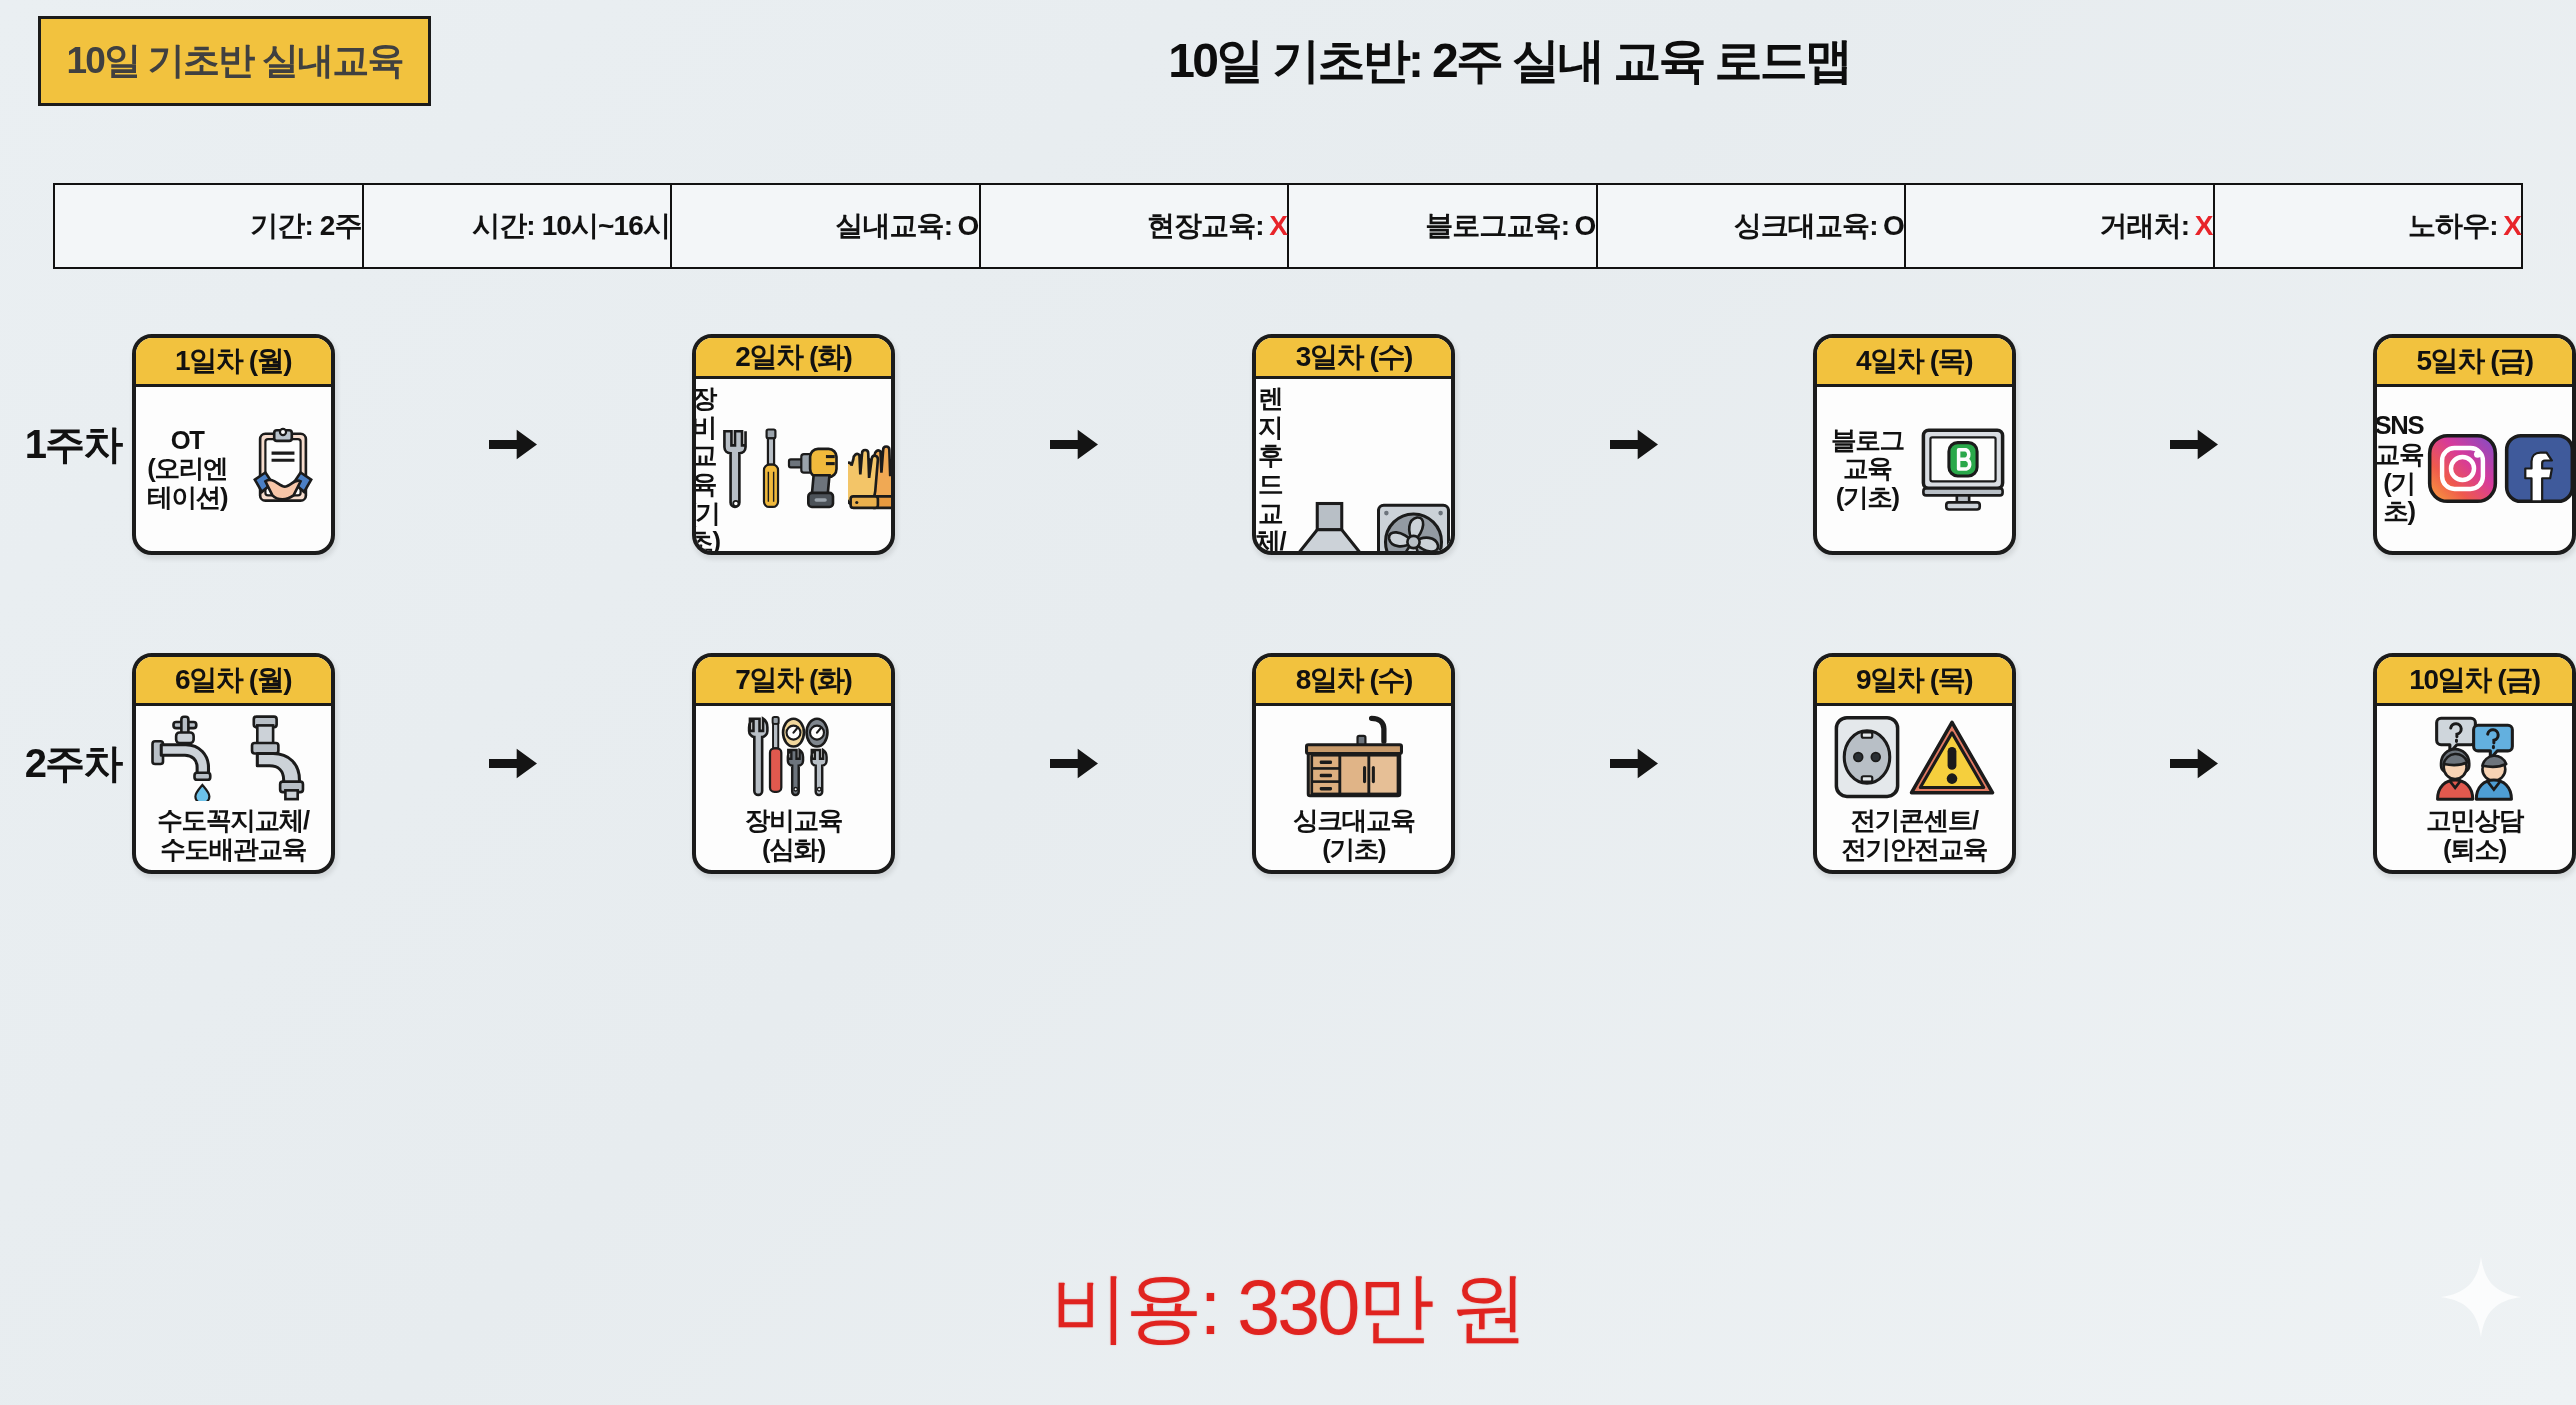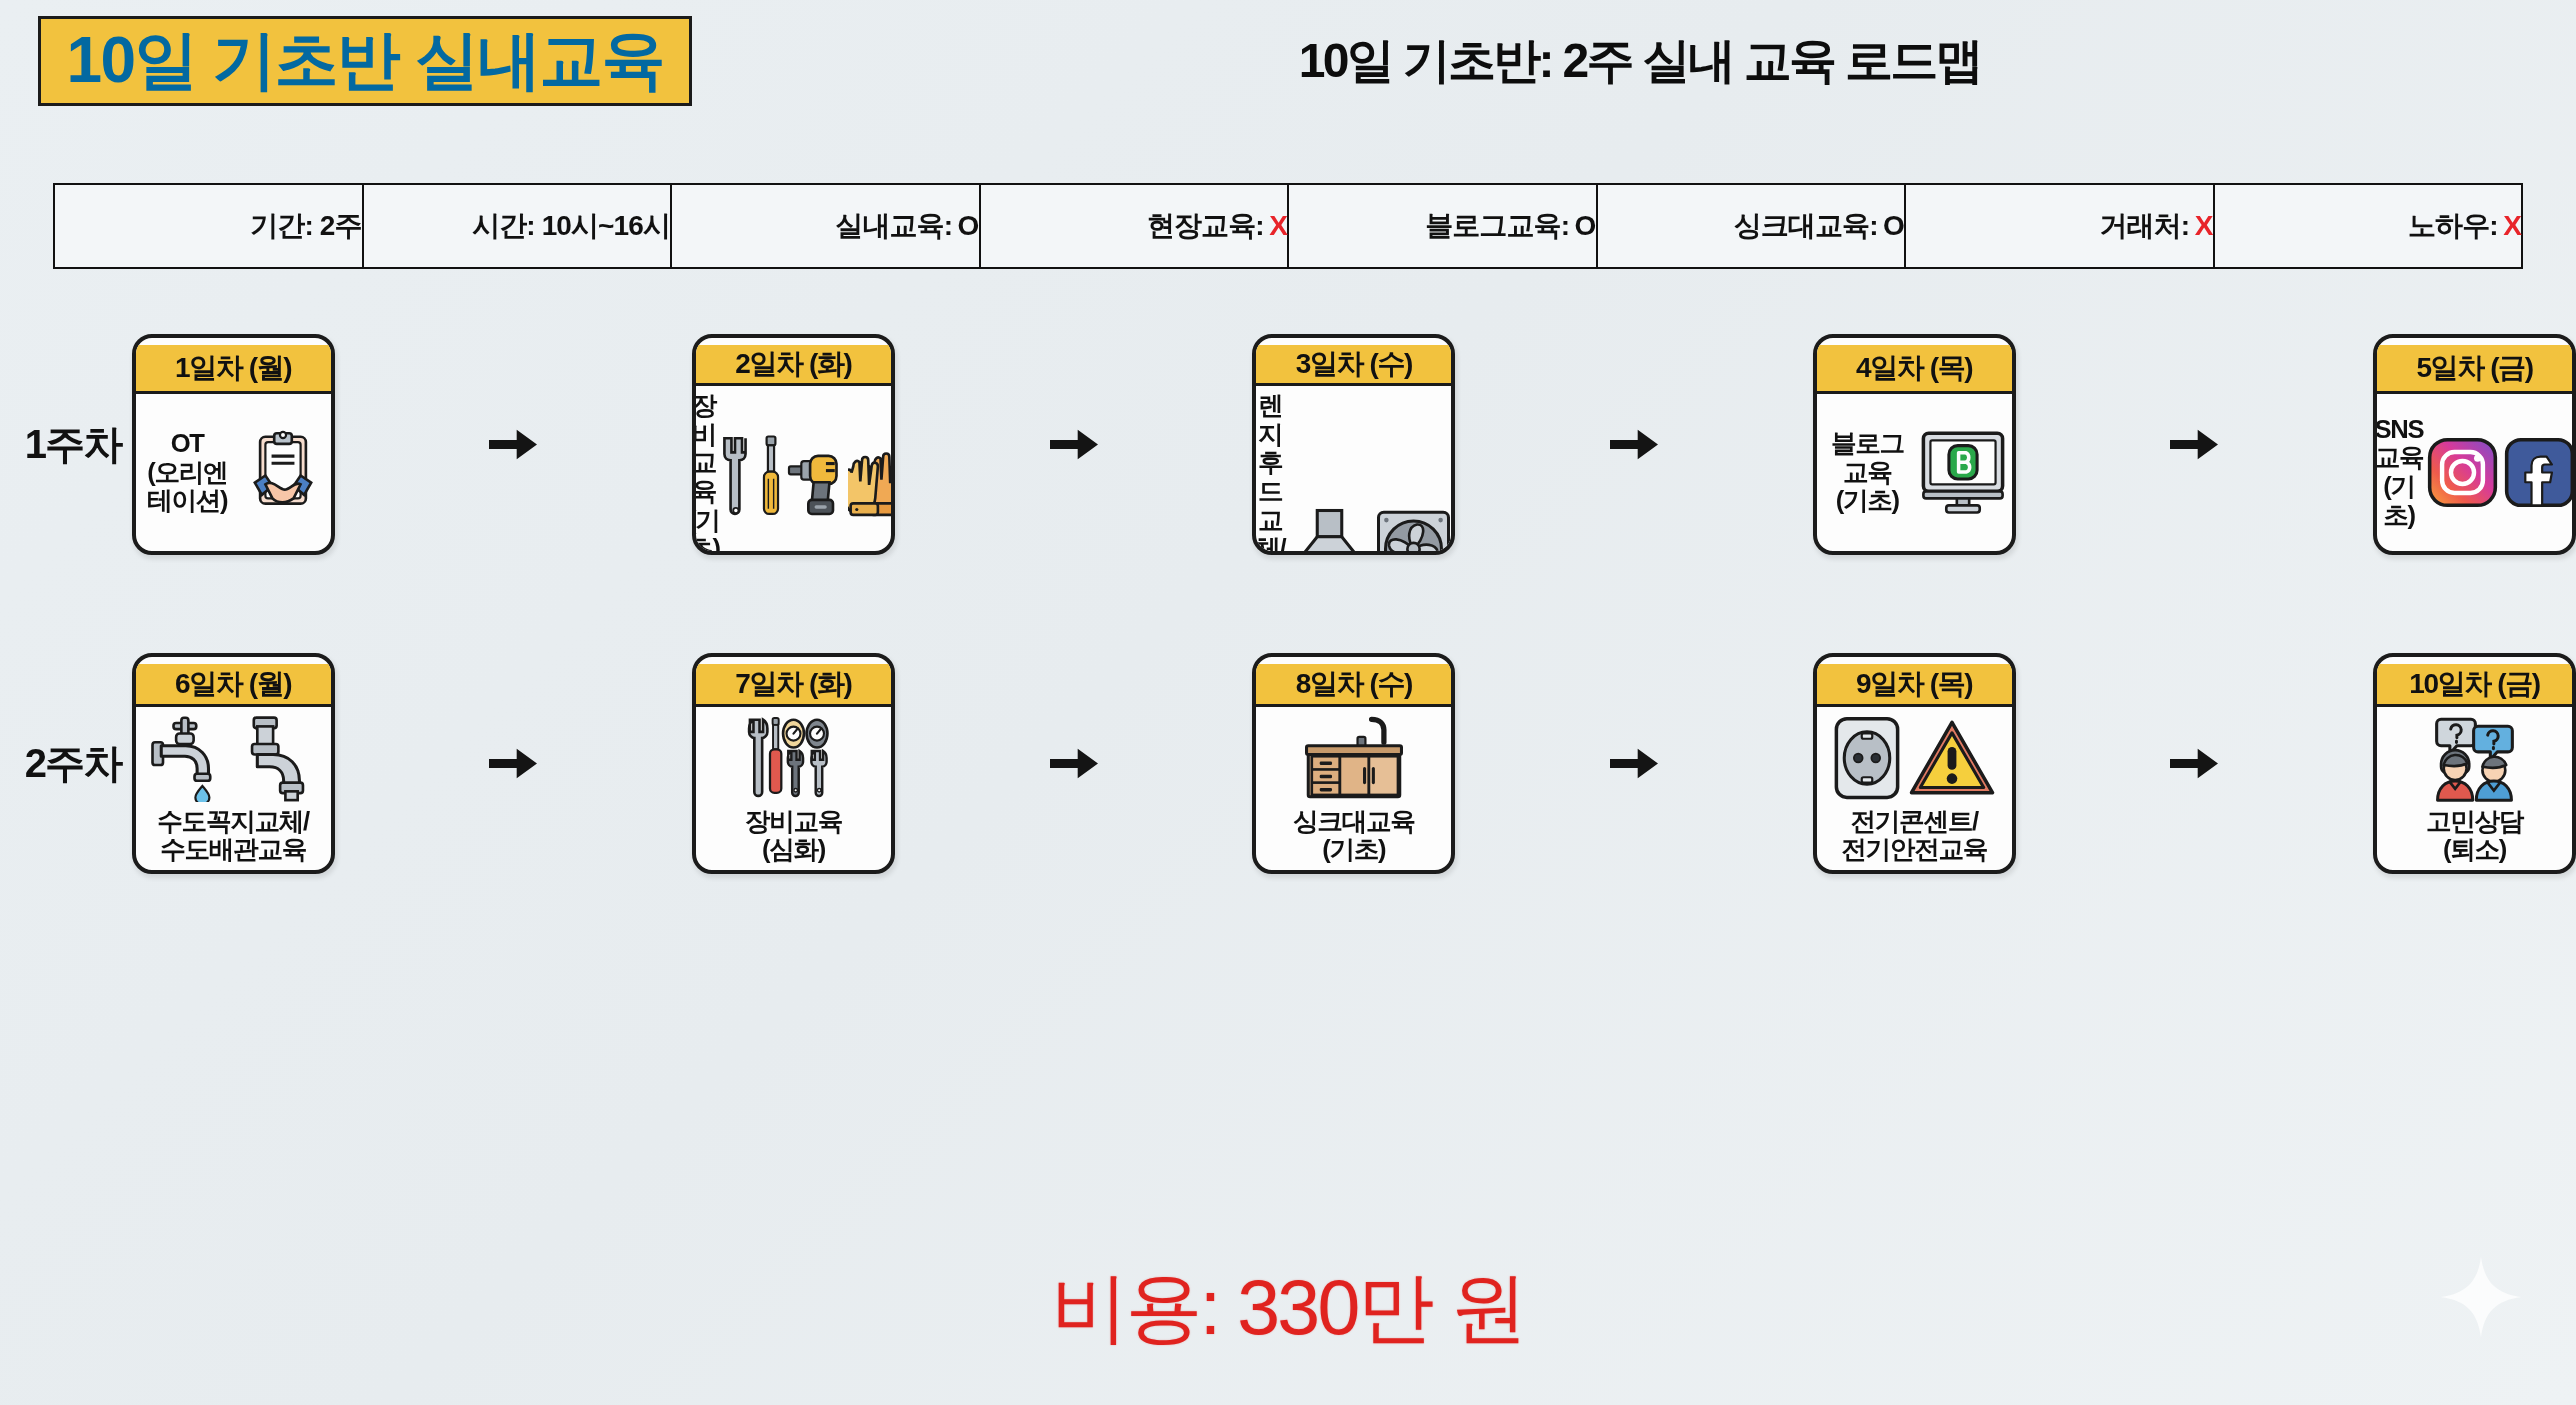--- a/index.html
+++ b/index.html
@@ -29,21 +29,21 @@
   }
   .badge {
     background: #f2c23e;
     border: 3.7px solid #1b1b1b;
     height: 90px;
     padding: 0 25.6px;
     display: flex; align-items: center; justify-content: center;
     flex: 0 0 auto;
   }
   .badge-text {
-    font-size: 64px; font-weight: 700; color: #0369a1;
+    font-size: 37px; font-weight: 700; color: #404040;
     letter-spacing: -1.8px; white-space: nowrap;
   }
   .main-title {
     flex: 1;
     text-align: center;
     font-size: 48px; font-weight: 700; color: #0d0d0d;
     letter-spacing: -2.7px; white-space: nowrap;
     padding-right: 9.1px;
   }
 
@@ -93,21 +93,21 @@
     overflow: hidden;
     display: flex; flex-direction: column;
     box-shadow: 1.8px 3.7px 5.5px rgba(0,0,0,.10);
   }
   .card-head {
     background: #f2c23e;
     border-bottom: 3.7px solid #1b1b1b;
     height: 49px;
     display: flex; align-items: center; justify-content: center;
     font-size: 28px; font-weight: 700; color: #111;
-    letter-spacing: -1.4px; white-space: nowrap; margin-top: 7px;
+    letter-spacing: -1.4px; white-space: nowrap;
   }
   .card-body {
     flex: 1;
     display: flex; 
     align-items: center; justify-content: center;
     gap: 3.7px; padding: 5.5px 3.7px;
   }
   .card-body.icon-first { flex-direction: column-reverse; }
   .card-title {
     font-size: 25.6px; font-weight: 700; color: #111;

